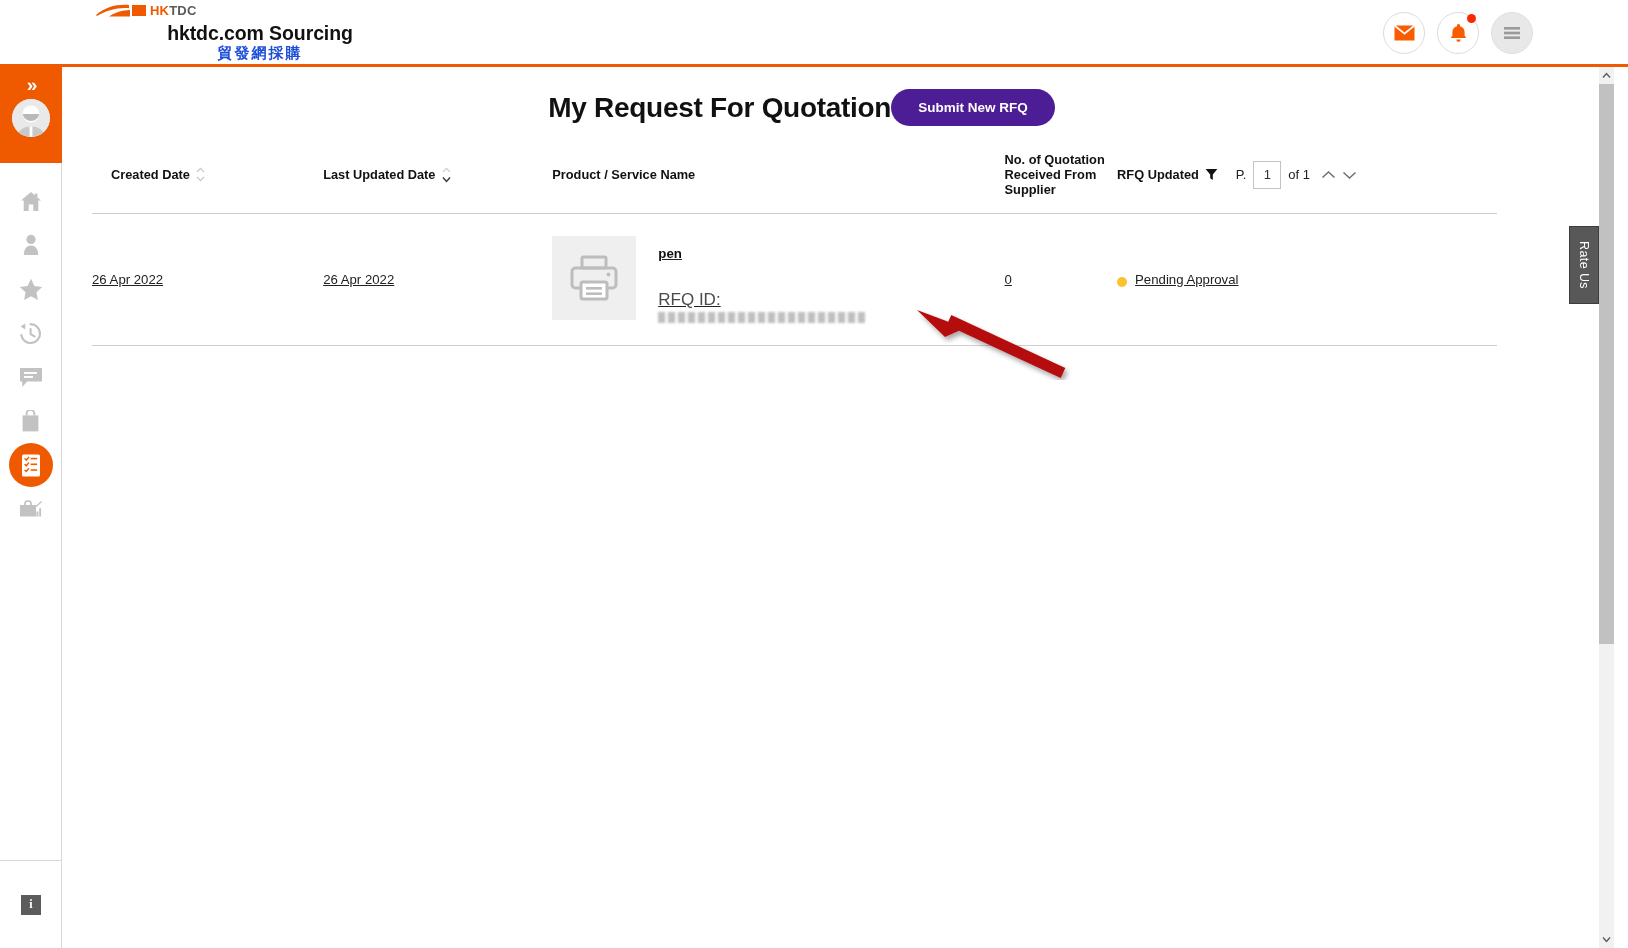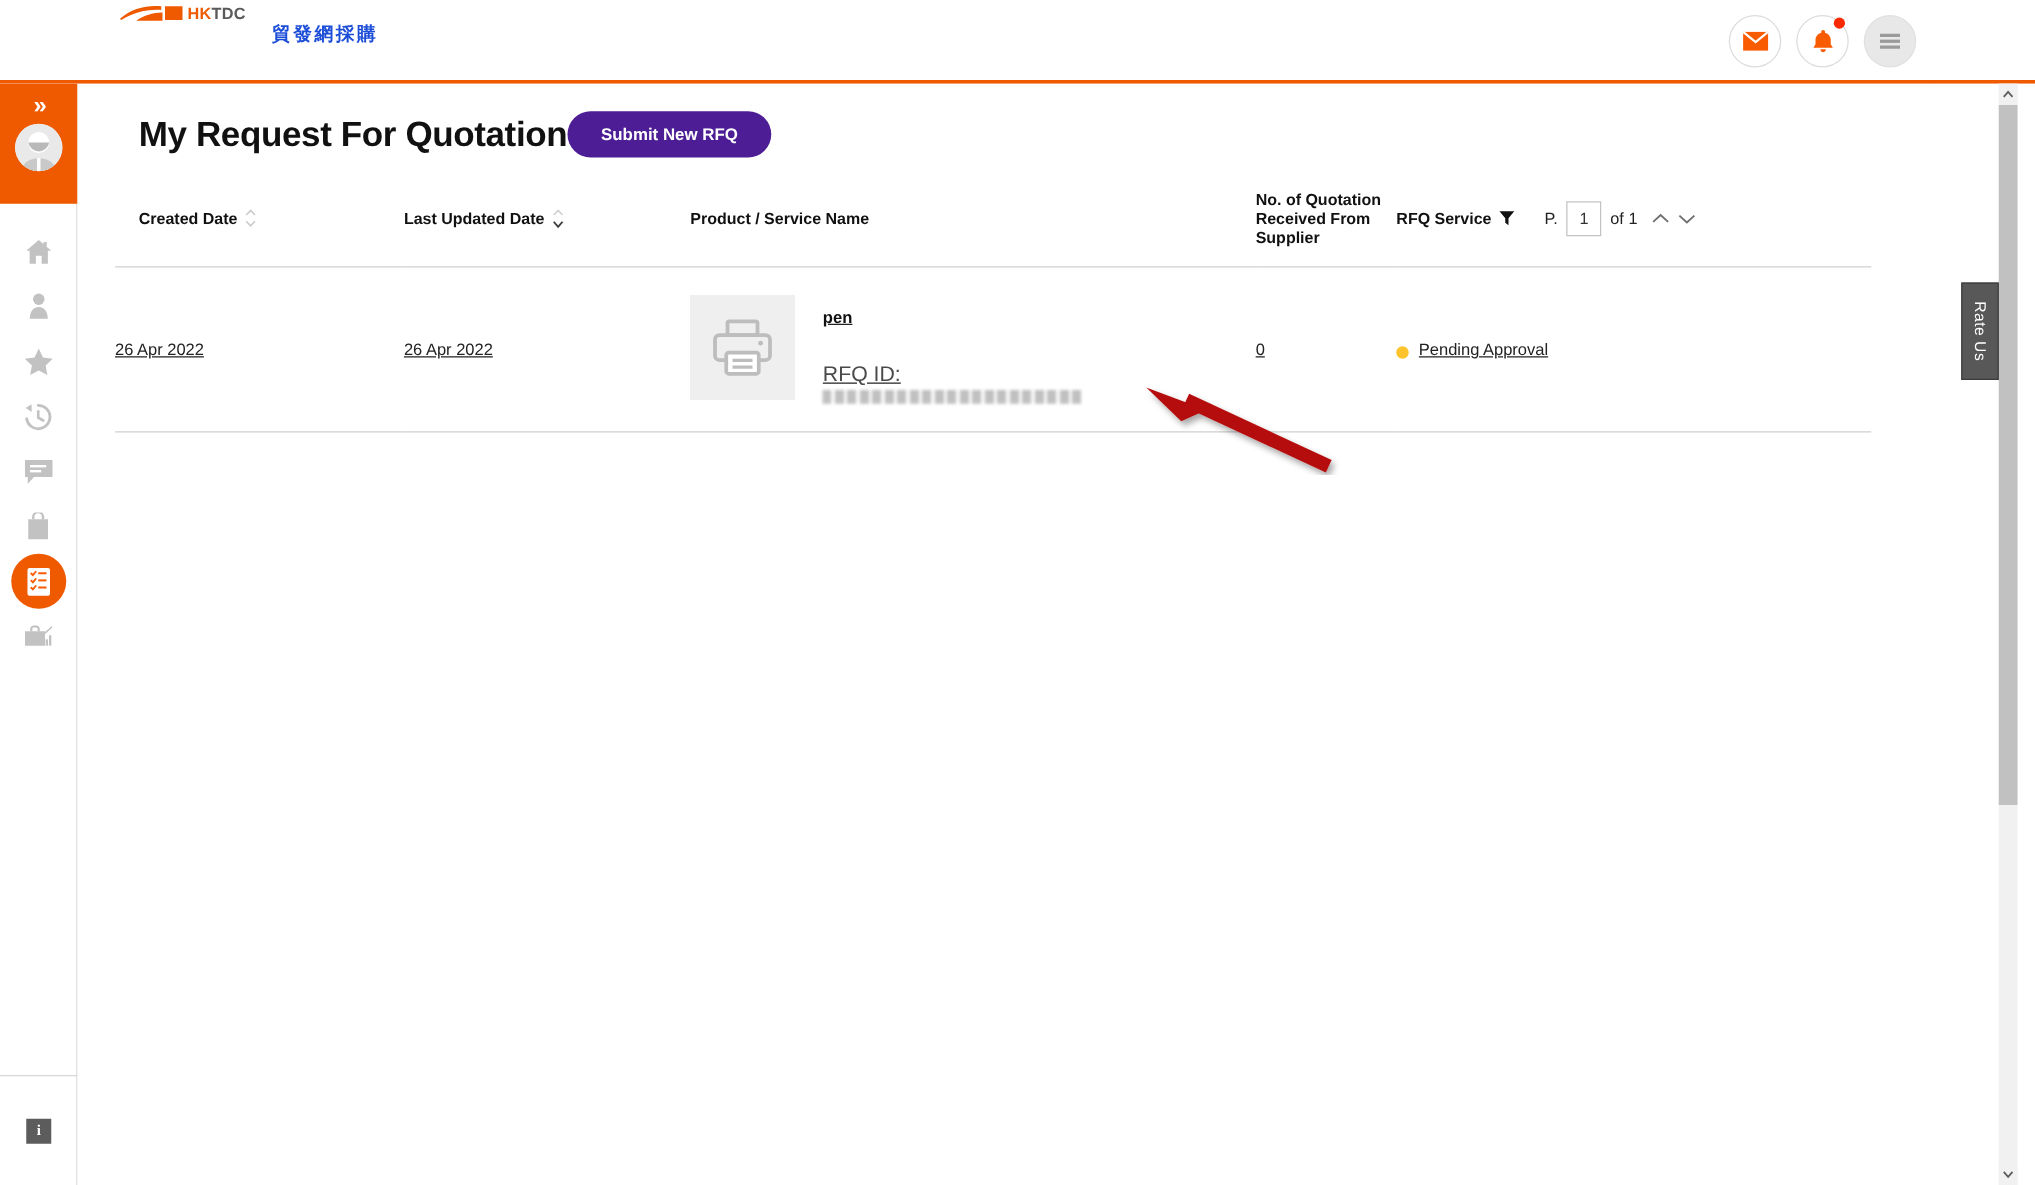--- a/index.html
+++ b/index.html
@@ -85,21 +85,21 @@
     font-family: "Liberation Serif", serif; cursor: pointer;
   }
 
   
   .main {
     position: absolute; left: 62px; top: 67px;
     width: 1484px; height: 881px;
     background: #ffffff; overflow: hidden;
   }
   .page-head {
-    display: flex; align-items: center; justify-content: flex-start;
+    display: flex; align-items: center; justify-content: center;
     padding: 22px 54px 0 49px;
   }
   .page-title { font-size: 28px; font-weight: bold; color: #111; letter-spacing: -0.3px; }
   .btn-primary {
     background: #4c1d95; color: #fff; border: none; border-radius: 20px;
     font-size: 13.5px; font-weight: bold; padding: 11px 27px; cursor: pointer;
     font-family: "Liberation Sans", sans-serif;
   }
 
   .table-wrap { padding: 0 49px 0 30px; margin-top: 18px; }
@@ -182,20 +182,21 @@
 
   <div class="logo-wrap">
     <div class="logo-mark">
       <svg class="logo-swoosh" viewBox="0 0 52 14">
         <path d="M1 11 C10 3, 22 0, 34 1 L34 4 C22 3.2, 11 6.5, 2 12 Z" fill="#ef5a00"></path>
         <path d="M14 12.6 C20 8.2, 27 6.2, 35 6 L35 12.6 Z" fill="#ef5a00"></path>
         <rect x="37" y="1" width="14" height="11" fill="#ef5a00"></rect>
       </svg>
       <span class="logo-hktdc"><span class="hk">HK</span><span class="tdc">TDC</span></span>
     </div>
+    <div class="logo-title">hktdc.com Sourcing</div>
     <div class="logo-cn">貿發網採購</div>
   </div>
 
   <div class="top-icons">
 
     <div class="icon-circle">
       <svg width="21" height="16" viewBox="0 0 21 16">
         <rect x="0.5" y="0.5" width="20" height="15" fill="#f95c00"></rect>
         <path d="M0.5 0.5 L10.5 8.7 L20.5 0.5" fill="none" stroke="#ffffff" stroke-width="1.8"></path>
       </svg>
@@ -354,21 +355,21 @@
               <span>Product / Service Name</span>
             </div>
           </th>
 
           <th class="col-noq">
             <span>No. of Quotation Received From Supplier</span>
           </th>
 
           <th class="col-status">
             <div class="th-inner">
-              <span>RFQ Service</span>
+              <span>RFQ Updated</span>
               <svg width="13" height="13" viewBox="0 0 13 13">
                 <path d="M0.6 0.9 L12.4 0.9 L7.8 6.6 L7.8 12.1 L5.2 10.2 L5.2 6.6 Z" fill="#111111"></path>
               </svg>
             </div>
           </th>
 
           <th class="col-page">
             <div class="pager">
               <span class="lbl">P.</span>
               <input class="pg-input" type="text" value="1" style="">

